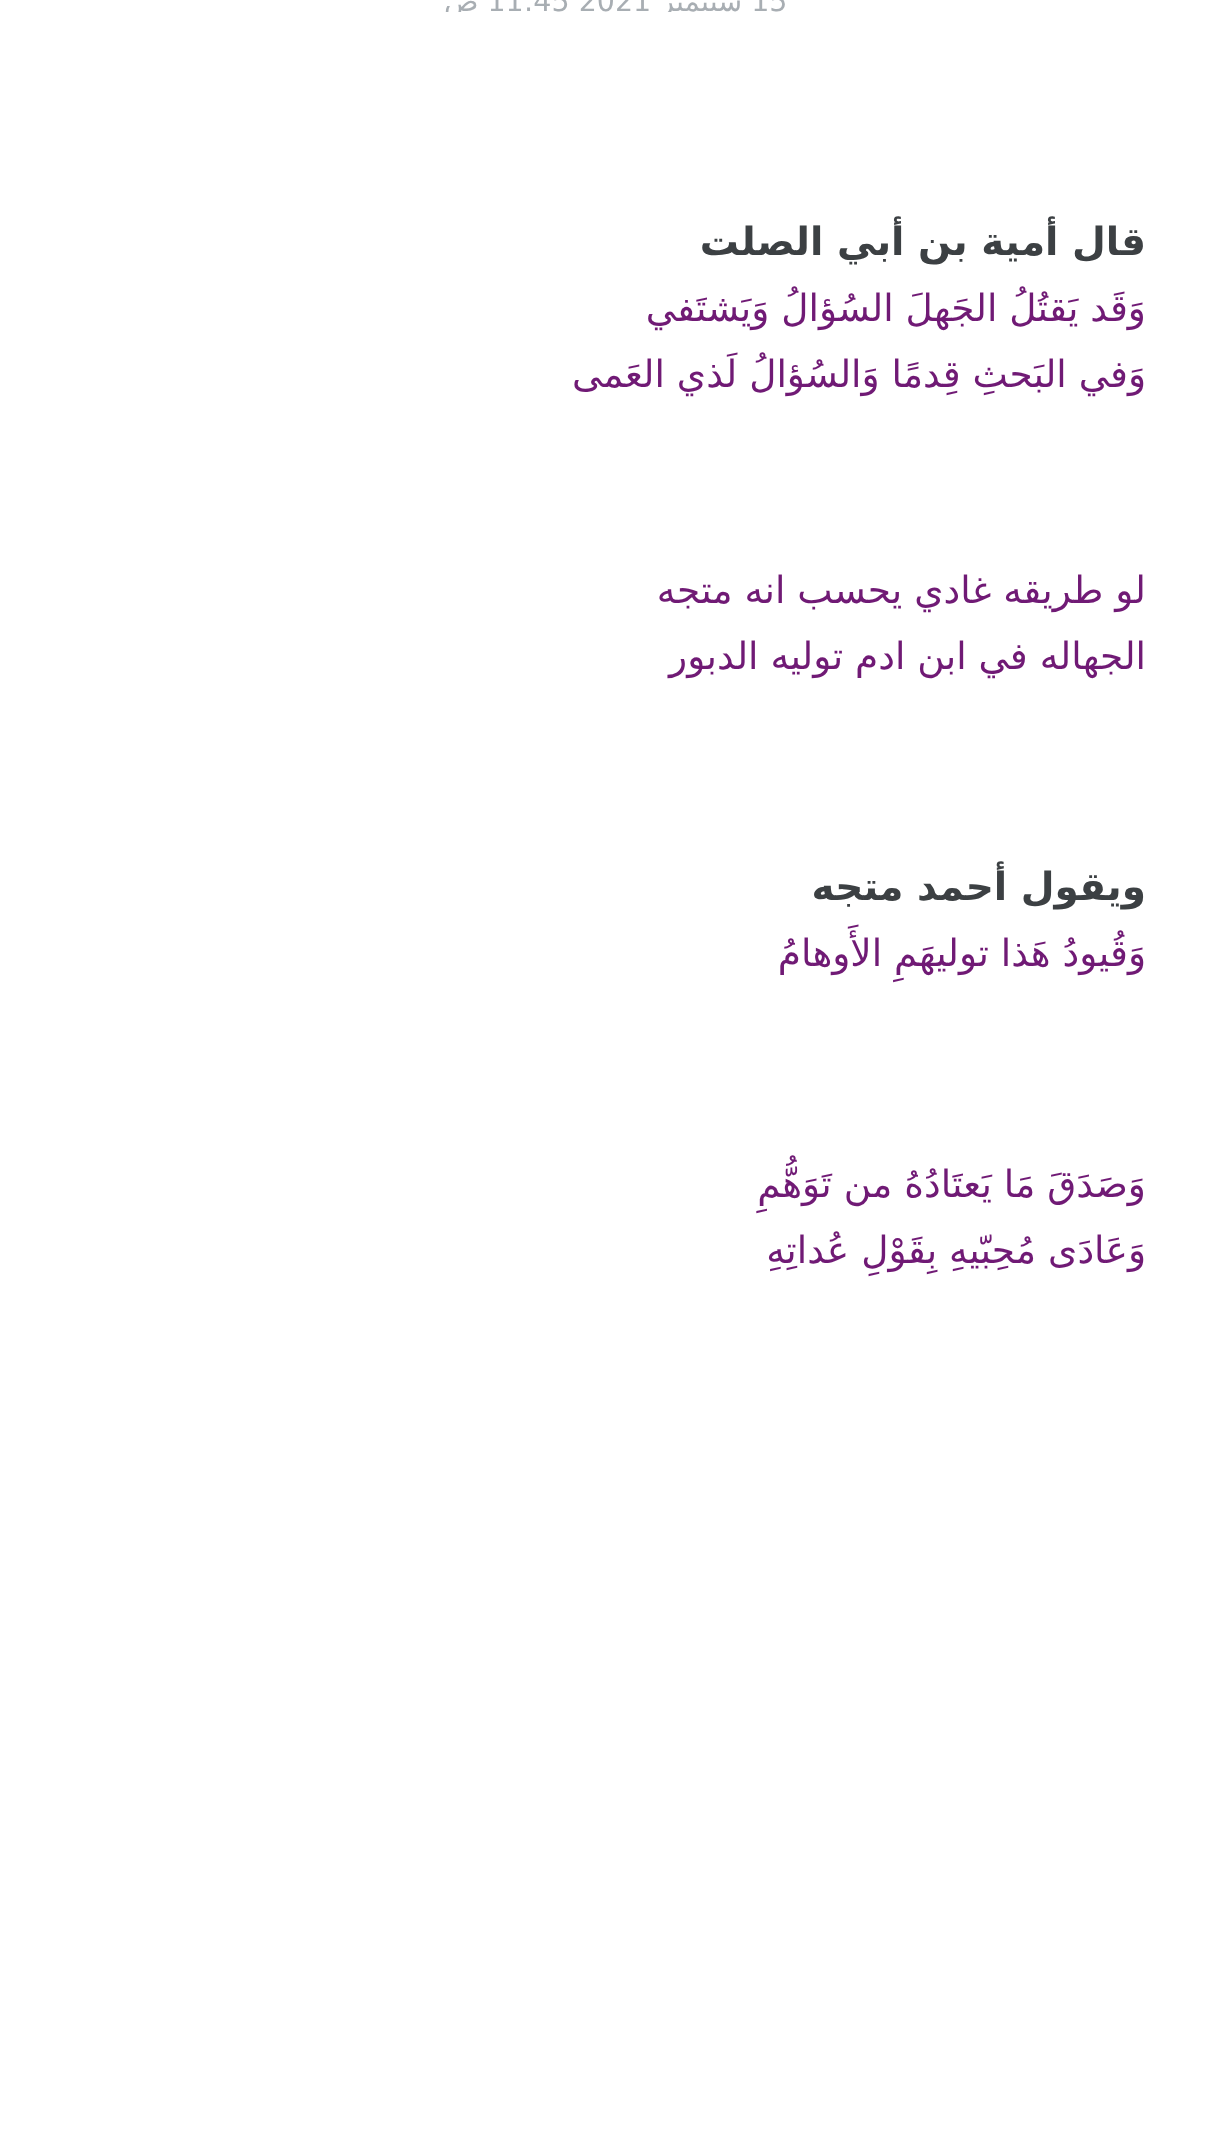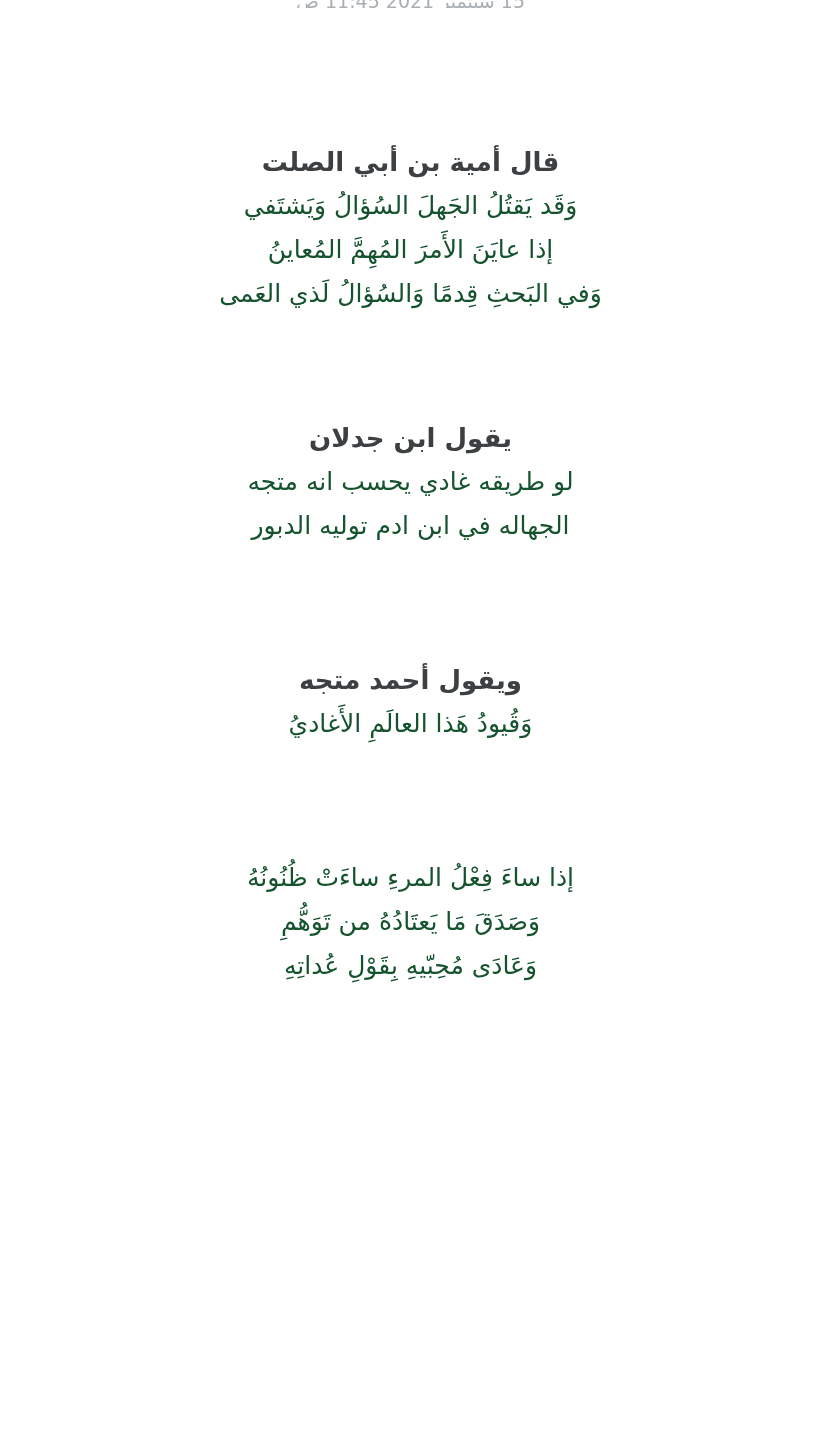--- a/index.html
+++ b/index.html
@@ -36,78 +36,75 @@
     height: 18px;
     line-height: 22px;
     direction: rtl;
     opacity: 0.85;
   }
 
   .content {
     padding: 140px 57px 0 57px;
     box-sizing: border-box;
     direction: rtl;
-    text-align: center;
+    text-align: right;
   }
 
   .poem-block {
     margin-bottom: 0;
   }
   .poem-title {
     font-size: 26px;
     font-weight: bold;
     color: #3c4043;
     line-height: 44px;
     margin: 0;
     letter-spacing: 0;
   }
   .poem-line {
     font-size: 25px;
     font-weight: normal;
-    color: #14532d;
+    color: #701a75;
     line-height: 44px;
     margin: 0;
     white-space: nowrap;
   }
   .gap-lg { height: 100px; }
   .gap-xl { height: 110px; }
 </style>
 </head>
 <body>
 
 <div class="page">
 
   <div class="top-meta">15 سبتمبر 2021 ‏11:45 ص</div>
 
   <div class="content">
 
     <div class="poem-block">
       <div class="poem-title">قال أمية بن أبي الصلت</div>
       <div class="poem-line">وَقَد يَقتُلُ الجَهلَ السُؤالُ وَيَشتَفي</div>
-      <div class="poem-line">إذا عايَنَ الأَمرَ المُهِمَّ المُعاينُ</div>
       <div class="poem-line">وَفي البَحثِ قِدمًا وَالسُؤالُ لَذي العَمى</div>
     </div>
 
     <div class="gap-lg"></div>
 
     <div class="poem-block">
-      <div class="poem-title">يقول ابن جدلان</div>
       <div class="poem-line">لو طريقه غادي يحسب انه متجه</div>
       <div class="poem-line">الجهاله في ابن ادم توليه الدبور</div>
     </div>
 
     <div class="gap-xl"></div>
 
     <div class="poem-block">
       <div class="poem-title">ويقول أحمد متجه</div>
-      <div class="poem-line">وَقُيودُ هَذا العالَمِ الأَغاديُ</div>
+      <div class="poem-line">وَقُيودُ هَذا توليهَمِ الأَوهامُ</div>
     </div>
 
     <div class="gap-xl"></div>
 
     <div class="poem-block">
-      <div class="poem-line">إذا ساءَ فِعْلُ المرءِ ساءَتْ ظُنُونُهُ</div>
       <div class="poem-line">وَصَدَقَ مَا يَعتَادُهُ من تَوَهُّمِ</div>
       <div class="poem-line">وَعَادَى مُحِبّيهِ بِقَوْلِ عُداتِهِ</div>
     </div>
 
   </div>
 </div>
 
 </body></html>

